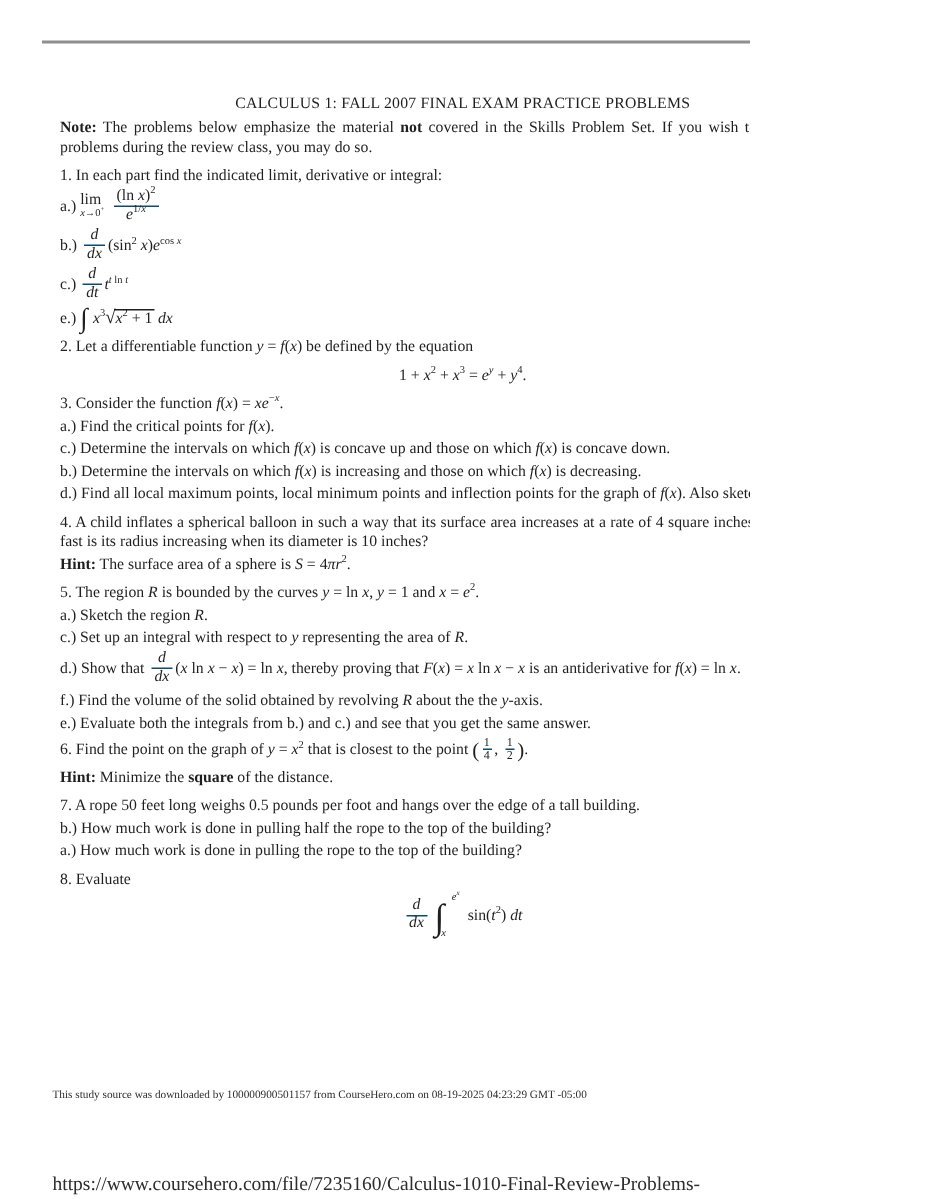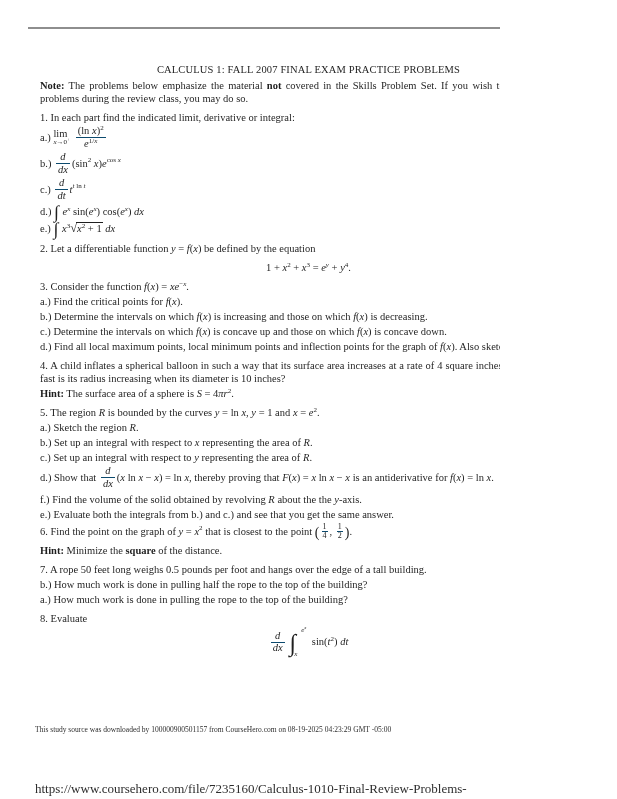--- a/index.html
+++ b/index.html
@@ -46,38 +46,36 @@
 
   <div class="content">
     <h1 class="title">CALCULUS 1: FALL 2007 FINAL EXAM PRACTICE PROBLEMS</h1>
 
     <p class="ln justify"><b>Note:</b> The problems below emphasize the material <b>not</b> covered in the Skills Problem Set. If you wish to ask about skills problems during the review class, you may do so.</p>
 
     <p class="ln gap">1. In each part find the indicated limit, derivative or integral:</p>
     <p class="ln math">a.) <span class="lim"><span class="ll">lim</span><span class="ls"><i>x</i>→0<sup>+</sup></span></span><span class="frac"><span class="fn">(ln <i>x</i>)<sup>2</sup></span><span class="fd"><i>e</i><sup>1/<i>x</i></sup></span></span></p>
     <p class="ln math">b.) <span class="frac"><span class="fn"><i>d</i></span><span class="fd"><i>dx</i></span></span>(sin<sup>2</sup> <i>x</i>)<i>e</i><sup>cos <i>x</i></sup></p>
     <p class="ln math">c.) <span class="frac"><span class="fn"><i>d</i></span><span class="fd"><i>dt</i></span></span><i>t</i><sup><i>t</i> ln <i>t</i></sup></p>
-    <p class="ln math">d.) <span class="int">∫</span> <i>e</i><sup><i>x</i></sup> sin(<i>e</i><sup><i>x</i></sup>) cos(<i>e</i><sup><i>x</i></sup>) <i>dx</i></p>
     <p class="ln math">e.) <span class="int">∫</span> <i>x</i><sup>3</sup><span class="rad">√</span><span class="ol"><i>x</i><sup>2</sup> + 1</span> <i>dx</i></p>
 
     <p class="ln gap">2. Let a differentiable function <i>y</i> = <i>f</i>(<i>x</i>) be defined by the equation</p>
     <p class="ln center eqn">1 + <i>x</i><sup>2</sup> + <i>x</i><sup>3</sup> = <i>e</i><sup><i>y</i></sup> + <i>y</i><sup>4</sup>.</p>
 
     <p class="ln gap">3. Consider the function <i>f</i>(<i>x</i>) = <i>xe</i><sup>−<i>x</i></sup>.</p>
     <p class="ln">a.) Find the critical points for <i>f</i>(<i>x</i>).</p>
+    <p class="ln">c.) Determine the intervals on which <i>f</i>(<i>x</i>) is concave up and those on which <i>f</i>(<i>x</i>) is concave down.</p>
     <p class="ln">b.) Determine the intervals on which <i>f</i>(<i>x</i>) is increasing and those on which <i>f</i>(<i>x</i>) is decreasing.</p>
-    <p class="ln">c.) Determine the intervals on which <i>f</i>(<i>x</i>) is concave up and those on which <i>f</i>(<i>x</i>) is concave down.</p>
     <p class="ln justify">d.) Find all local maximum points, local minimum points and inflection points for the graph of <i>f</i>(<i>x</i>). Also sketch the graph.</p>
 
     <p class="ln justify gap">4. A child inflates a spherical balloon in such a way that its surface area increases at a rate of 4 square inches per second. How fast is its radius increasing when its diameter is 10 inches?</p>
     <p class="ln"><b>Hint:</b> The surface area of a sphere is <i>S</i> = 4<i>πr</i><sup>2</sup>.</p>
 
     <p class="ln gap">5. The region <i>R</i> is bounded by the curves <i>y</i> = ln <i>x</i>, <i>y</i> = 1 and <i>x</i> = <i>e</i><sup>2</sup>.</p>
     <p class="ln">a.) Sketch the region <i>R</i>.</p>
-    <p class="ln">b.) Set up an integral with respect to <i>x</i> representing the area of <i>R</i>.</p>
     <p class="ln">c.) Set up an integral with respect to <i>y</i> representing the area of <i>R</i>.</p>
     <p class="ln justify math">d.) Show that <span class="frac"><span class="fn"><i>d</i></span><span class="fd"><i>dx</i></span></span>(<i>x</i> ln <i>x</i> − <i>x</i>) = ln <i>x</i>, thereby proving that <i>F</i>(<i>x</i>) = <i>x</i> ln <i>x</i> − <i>x</i> is an antiderivative for <i>f</i>(<i>x</i>) = ln <i>x</i>.</p>
     <p class="ln">f.) Find the volume of the solid obtained by revolving <i>R</i> about the the <i>y</i>-axis.</p>
     <p class="ln">e.) Evaluate both the integrals from b.) and c.) and see that you get the same answer.</p>
 
     <p class="ln gap math">6. Find the point on the graph of <i>y</i> = <i>x</i><sup>2</sup> that is closest to the point <span class="bigp">(</span><span class="frac sm"><span class="fn">1</span><span class="fd">4</span></span>, <span class="frac sm"><span class="fn">1</span><span class="fd">2</span></span><span class="bigp">)</span>.</p>
     <p class="ln"><b>Hint:</b> Minimize the <b>square</b> of the distance.</p>
 
     <p class="ln gap">7. A rope 50 feet long weighs 0.5 pounds per foot and hangs over the edge of a tall building.</p>
     <p class="ln">b.) How much work is done in pulling half the rope to the top of the building?</p>

